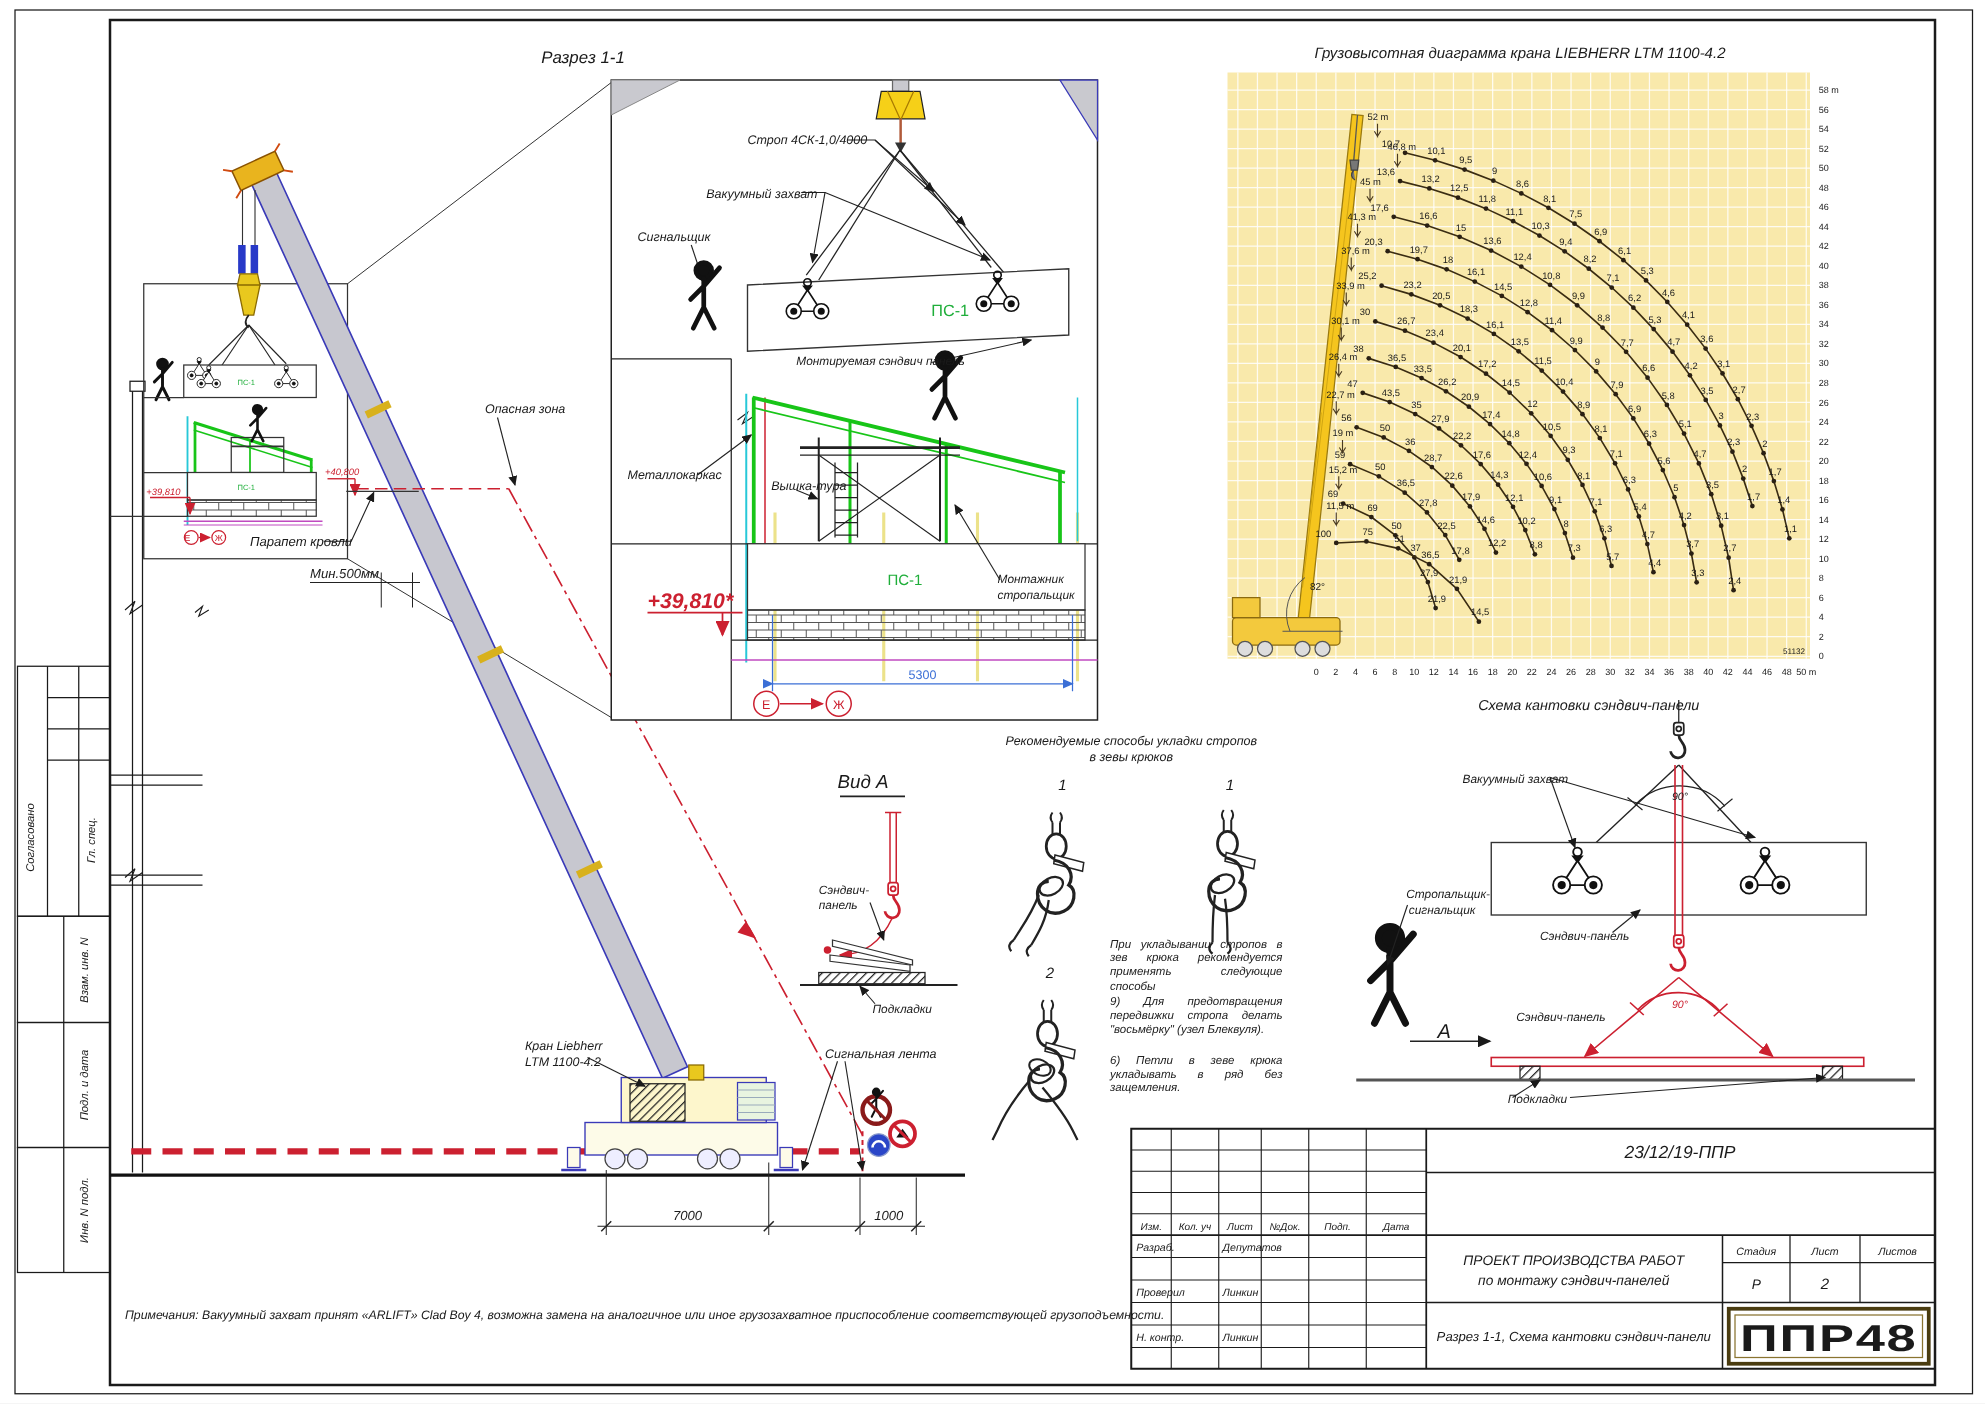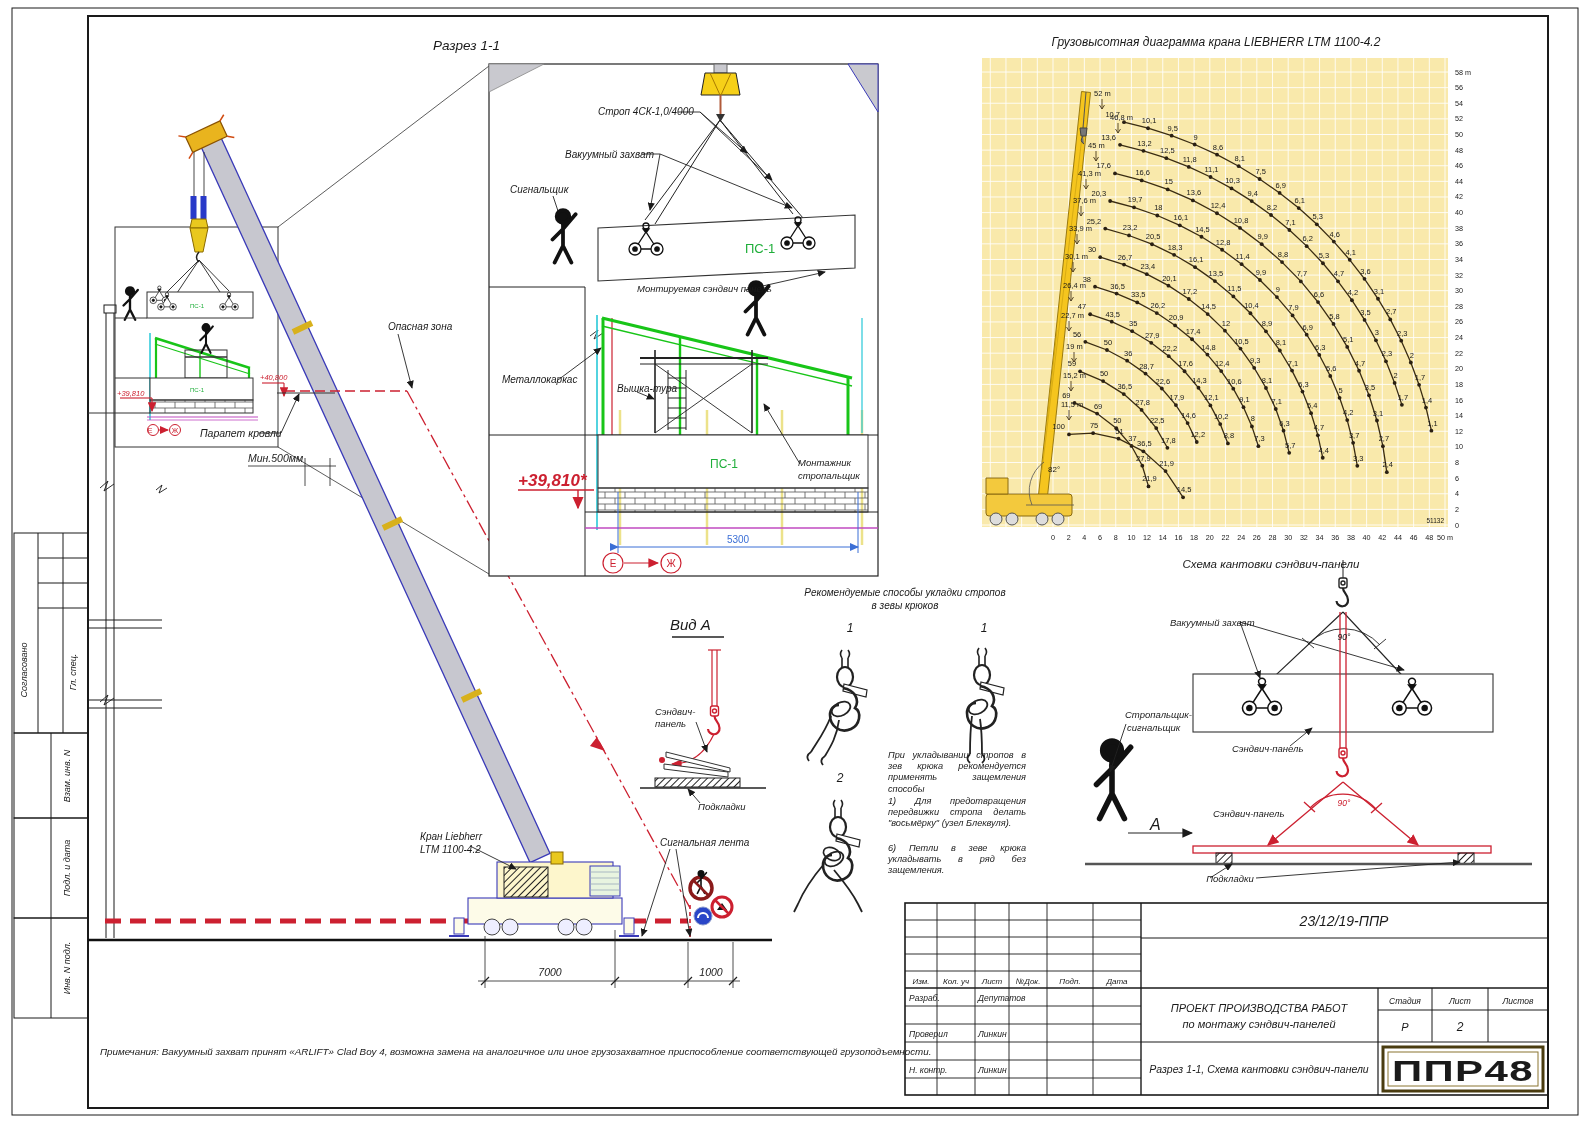--- a/index.html
+++ b/index.html
@@ -1005,17 +1005,17 @@
 <text class="t-it" x="1405" y="1004" font-size="8.5" text-anchor="middle">Стадия</text>
 <text class="t-it" x="1460" y="1004" font-size="8.5" text-anchor="middle">Лист</text>
 <text class="t-it" x="1518" y="1004" font-size="8.5" text-anchor="middle">Листов</text>
 <text class="t-it" x="1405" y="1031" font-size="11" text-anchor="middle">Р</text>
 <text class="t-it" x="1460" y="1031" font-size="12" text-anchor="middle">2</text>
 <text class="t-it" x="1518" y="1031" font-size="11" text-anchor="middle"></text>
 <text class="t-it" x="1259" y="1073" font-size="10.5" text-anchor="middle">Разрез 1-1, Схема кантовки сэндвич-панели</text>
 <text class="logo-txt" x="1463" y="1081" font-size="30" fill="#2e9e45" text-anchor="middle" textLength="142" lengthAdjust="spacingAndGlyphs">ППР48</text>
 </svg>
 
-<div class="para" style="left:888px;top:750px;">При укладывании стропов в зев крюка рекомендуется применять защемления способы</div>
-<div class="para" style="left:888px;top:796px;">1)  Для предотвращения передвижки стропа делать "восьмёрку" (узел Блеквуля).</div>
+<div class="para" style="left:888px;top:750px;">При укладывании стропов в зев крюка рекомендуется применять следующие способы</div>
+<div class="para" style="left:888px;top:796px;">9)  Для предотвращения передвижки стропа делать "восьмёрку" (узел Блеквуля).</div>
 <div class="para" style="left:888px;top:843px;">6)  Петли в зеве крюка укладывать в ряд без защемления.</div>
 
 </div>
 
 </body></html>

